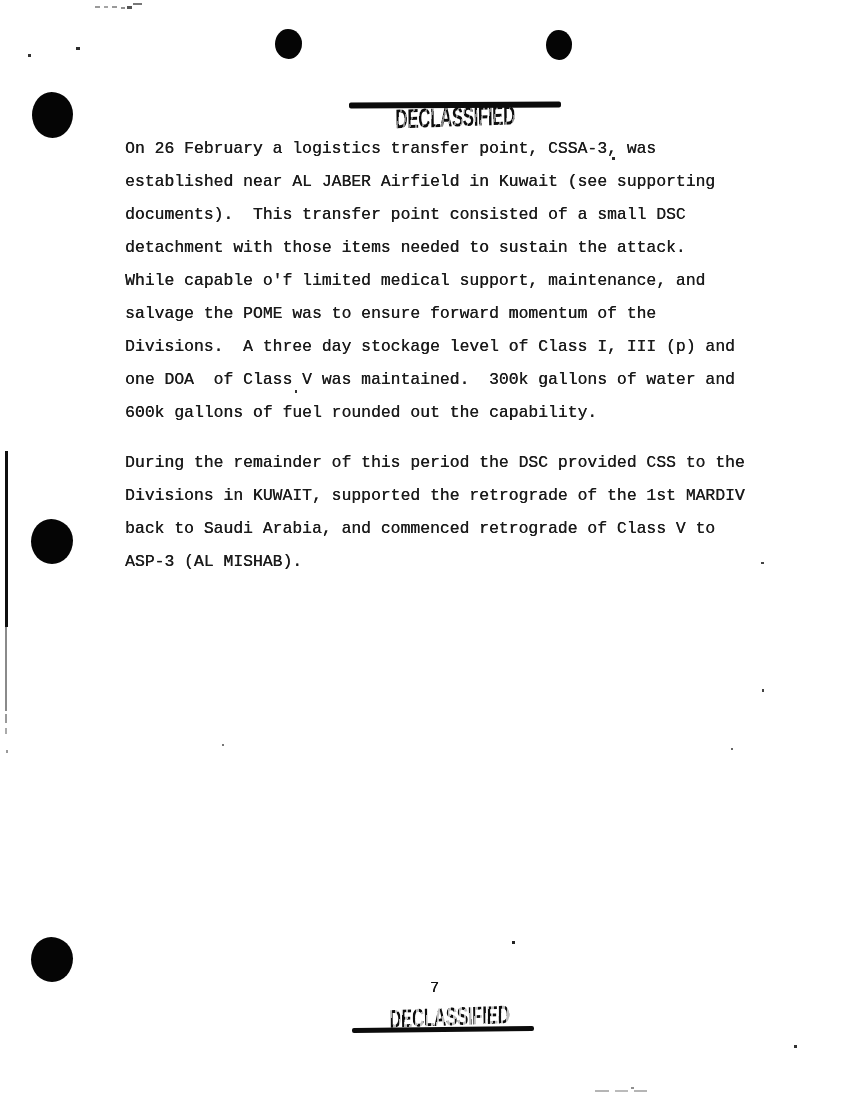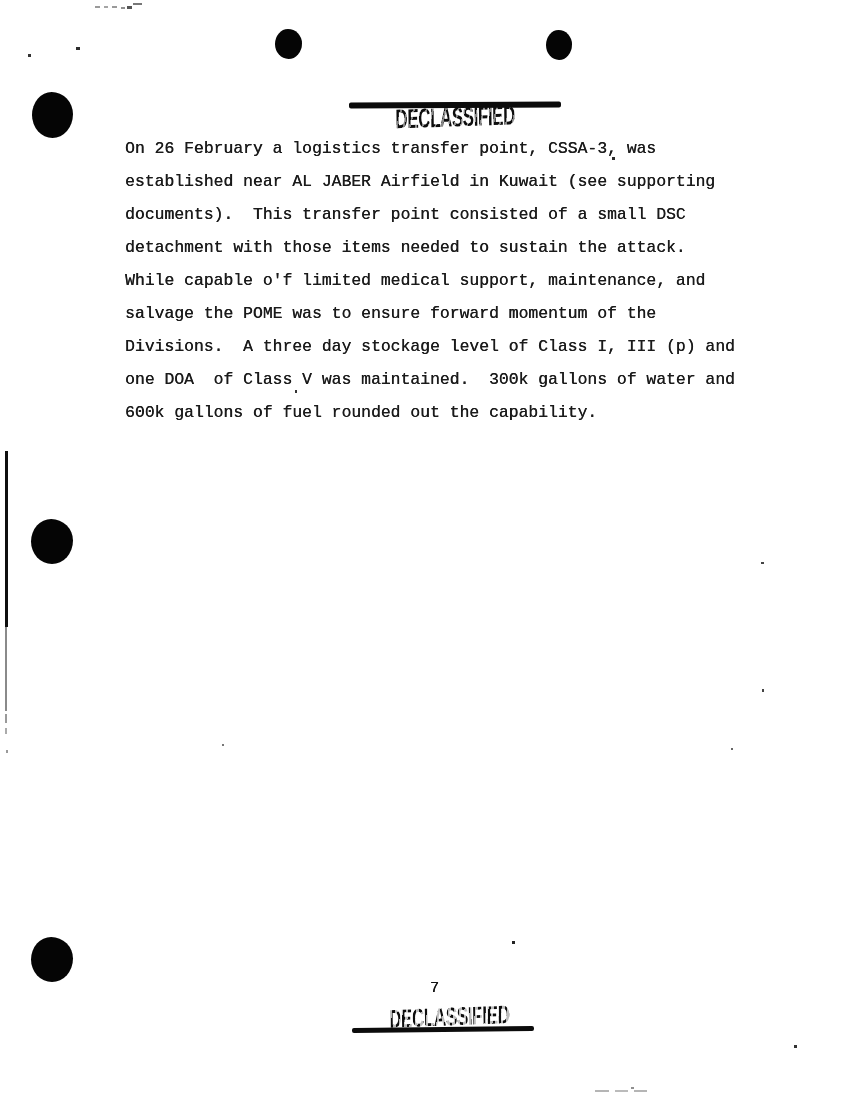--- a/index.html
+++ b/index.html
@@ -117,20 +117,24 @@
   <div class="body-text">
     <p>On 26 February a logistics transfer point, CSSA-3, was
 established near AL JABER Airfield in Kuwait (see supporting
 documents).  This transfer point consisted of a small DSC
 detachment with those items needed to sustain the attack.
 While capable o'f limited medical support, maintenance, and
 salvage the POME was to ensure forward momentum of the
 Divisions.  A three day stockage level of Class I, III (p) and
 one DOA  of Class V was maintained.  300k gallons of water and
 600k gallons of fuel rounded out the capability.</p>
+    <p>During the remainder of this period the DSC provided CSS to the
+Divisions in KUWAIT, supported the retrograde of the 1st MARDIV
+back to Saudi Arabia, and commenced retrograde of Class V to
+ASP-3 (AL MISHAB).</p>
   </div>
 
   <div class="speck" style="left:612px;top:157px;width:3px;height:3px;background:#2a2a2a;"></div>
   <div class="speck" style="left:295px;top:390px;width:2px;height:3px;background:#333;"></div>
   <div class="speck" style="left:761px;top:562px;width:3px;height:2px;background:#444;"></div>
   <div class="speck" style="left:762px;top:689px;width:2px;height:3px;background:#444;"></div>
   <div class="speck" style="left:222px;top:744px;width:2px;height:2px;background:#777;"></div>
   <div class="speck" style="left:731px;top:748px;width:2px;height:2px;background:#666;"></div>
   <div class="speck" style="left:512px;top:941px;width:3px;height:3px;background:#222;"></div>
   <div class="speck" style="left:794px;top:1045px;width:3px;height:3px;background:#333;"></div>

